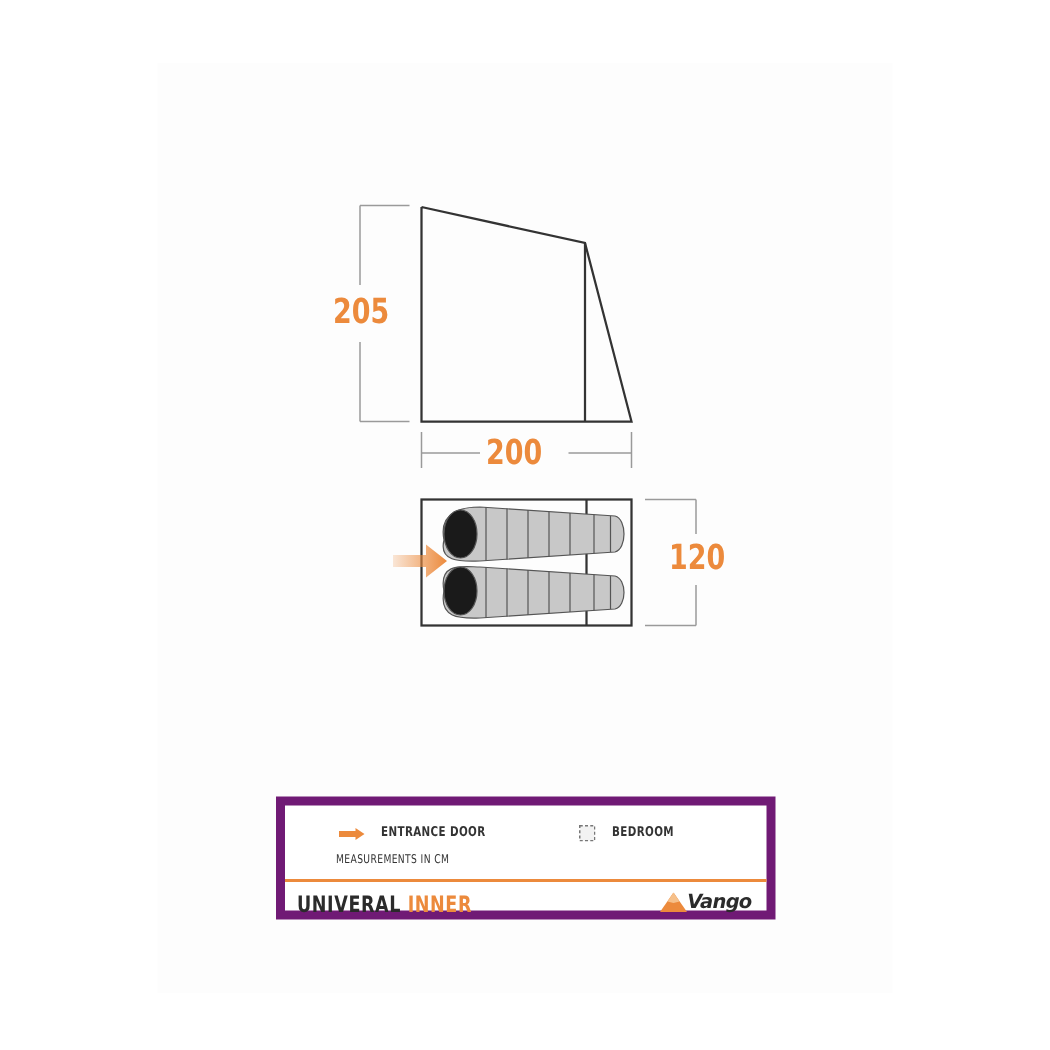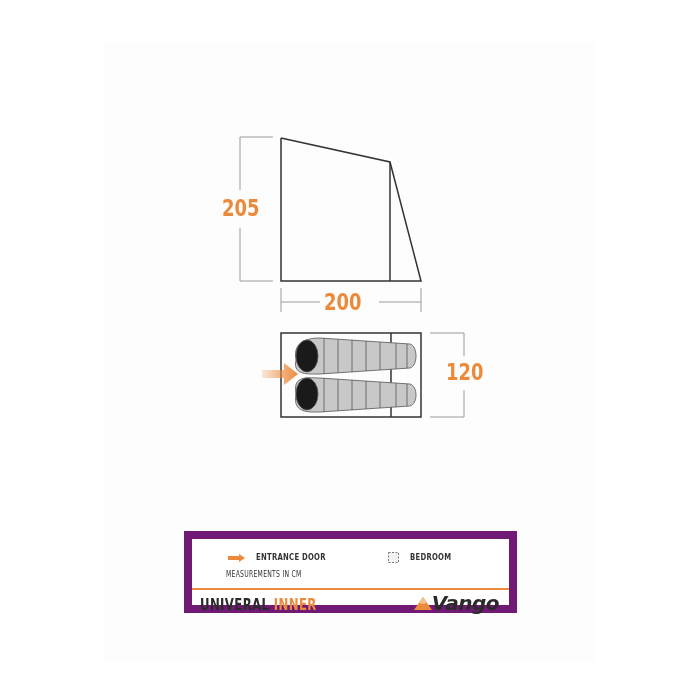--- a/index.html
+++ b/index.html
@@ -1,26 +1,26 @@
 <!DOCTYPE html>
 <html><head>
 <meta charset="utf-8">
 <style>
   html, body { margin:0; padding:0; }
   body { width:700px; height:700px; background:#ffffff; position:relative; overflow:hidden; font-family:"DejaVu Sans", sans-serif; }
   .panel { position:absolute; left:105px; top:42px; width:490px; height:620px; background:#fdfdfd; }
   svg.main { position:absolute; left:0; top:0; }
   .num { position:absolute; font-family:"DejaVu Sans", sans-serif; font-weight:bold; font-size:23px; letter-spacing:0px; transform:scaleX(0.78); transform-origin:left top; }
-  .legend { position:absolute; left:184px; top:531px; width:333px; height:82px; border:8px solid #701a75; box-sizing:border-box; background:#fff;text-align:center; }
+  .legend { position:absolute; left:184px; top:531px; width:333px; height:82px; border:6px solid #701a75; box-sizing:border-box; background:#fff;text-align:center; }
   .legend .divider { position:absolute; left:0; right:0; top:49px; height:0; border-top:2px solid #ec8a3c; }
   .lbl { position:absolute; font-family:"DejaVu Sans Condensed", "DejaVu Sans", sans-serif; font-weight:bold; font-size:9px; color:#333; transform:scaleX(0.85); transform-origin:left top; letter-spacing:0.3px; }
   .title { position:absolute; left:8px; top:57px; font-weight:bold; font-size:15px; color:#2b2b2b; transform:scaleX(0.78); transform-origin:left top; letter-spacing:0.5px; }
   .title .accent { color:#ec8a3c; }
   .logo { position:absolute; right:10px; top:53px; height:22px; display:flex; align-items:center; }
-  .logo .word { font-family:"DejaVu Sans", sans-serif; font-weight:bold; font-style:italic; font-size:20px; color:#2b2b2b; letter-spacing:-0.5px; }
+  .logo .word { font-family:"DejaVu Sans", sans-serif; font-weight:bold; font-style:italic; font-size:13px; color:#2b2b2b; letter-spacing:-0.5px; }
 </style>
 </head>
 <body>
 
 <div class="panel"></div>
 
 <svg class="main" width="700" height="700">
 
   <g stroke="#333" stroke-width="1.5" fill="none">
     <polyline points="281,138 281,281 421,281 390,162 281,138"></polyline>

